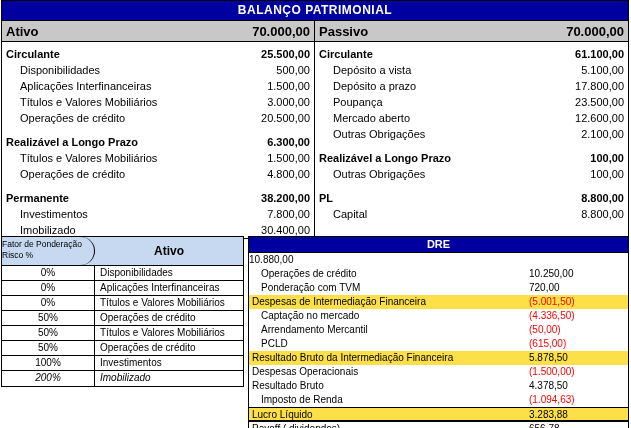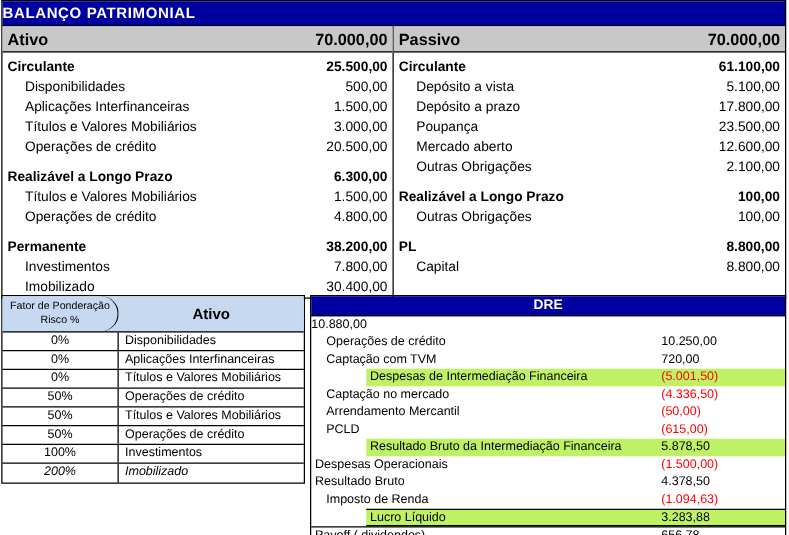--- a/index.html
+++ b/index.html
@@ -22,20 +22,21 @@
     position: absolute;
     left: 1px;
     top: 0px;
     width: 628px;
     border: 1px solid #000;
     box-sizing: border-box;
   }
   .bp-title {
     background: #0000a0;
     color: #ffffff;
+    text-align: center;
     font-weight: bold;
     font-size: 12px;
     letter-spacing: 0.5px;
     padding: 2px 0 3px 0;
     border-bottom: 1px solid #000;
   }
   .bp-body {
     display: flex;
   }
   .bp-col {
@@ -96,21 +97,21 @@
   }
   .wt-head {
     display: flex;
     background: #c6d9f1;
     border-bottom: 1px solid #000;
     height: 28px;
   }
   .wt-head .c1 {
     width: 93px;
     border-right: 1px solid #000;
-    text-align: center;
+    text-align: left;
     font-size: 8.5px;
     line-height: 11px;
     padding-top: 2px;
     box-sizing: border-box;
     border-radius: 14px;
   }
   .wt-head .c2 {
     flex: 1;
     text-align: center;
     font-weight: bold;
@@ -170,21 +171,21 @@
     white-space: nowrap;
     overflow: hidden;
   }
   .dre-row .d-val {
     width: 95px;
     text-align: left;
     padding-right: 4px;
     white-space: nowrap;
   }
   .dre-row.indent .d-name { padding-left: 12px; }
-  .dre-row.shade { background: #bef264; margin-left: 44px; }
+  .dre-row.shade { background: #fde047; }
   .dre-row.neg .d-val { color: #ff0000; }
   .dre-row.boxed {
     border-top: 1px solid #000;
     border-bottom: 1px solid #000;
   }
   .dre-row.lastrow { border-top: 1px solid #000; }
 </style>
 </head>
 <body>
 
@@ -349,21 +350,21 @@
   <div class="dre-title">DRE</div>
   <div id="dre-rows">
       <div class="dre-row plain">
         <div class="d-val">10.880,00</div>
       </div>
       <div class="dre-row indent">
         <div class="d-name">Operações de crédito</div>
         <div class="d-val">10.250,00</div>
       </div>
       <div class="dre-row indent">
-        <div class="d-name">Captação com TVM</div>
+        <div class="d-name">Ponderação com TVM</div>
         <div class="d-val">720,00</div>
       </div>
       <div class="dre-row shade neg">
         <div class="d-name">Despesas de Intermediação Financeira</div>
         <div class="d-val">(5.001,50)</div>
       </div>
       <div class="dre-row indent neg">
         <div class="d-name">Captação no mercado</div>
         <div class="d-val">(4.336,50)</div>
       </div>

